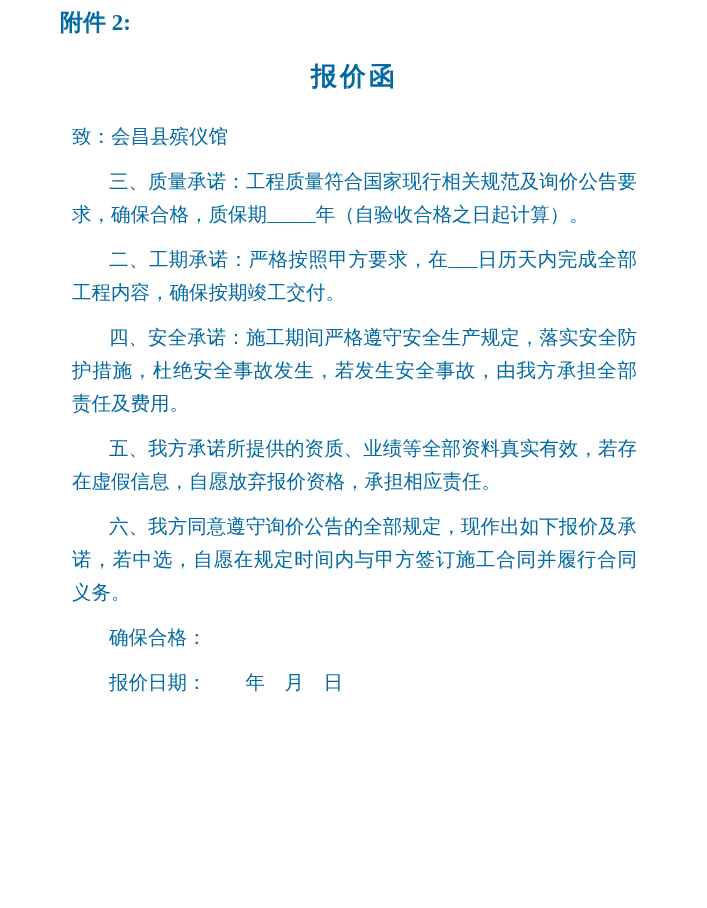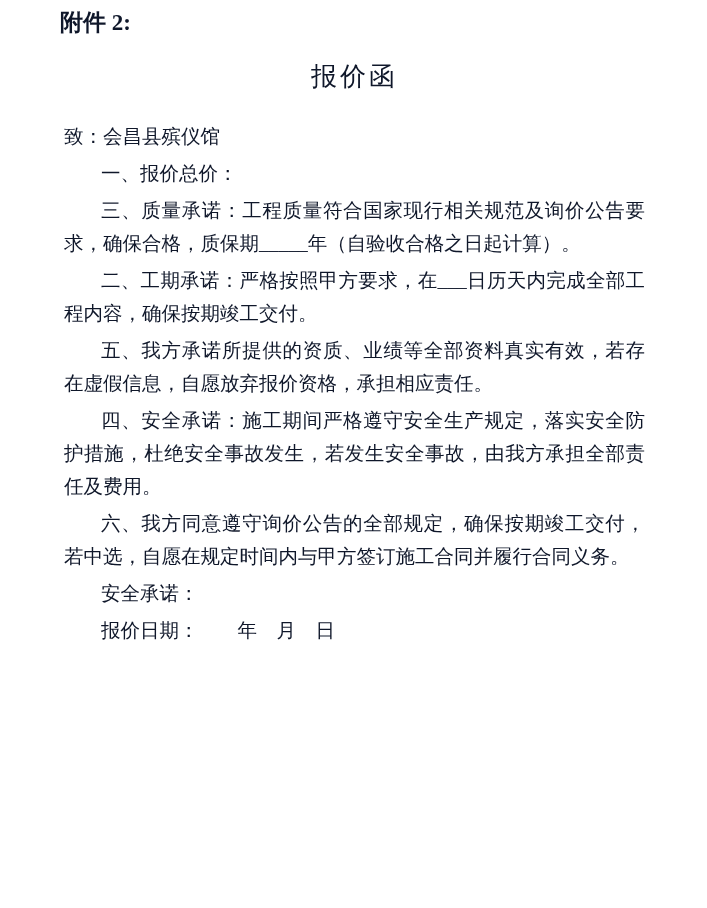--- a/index.html
+++ b/index.html
@@ -6,63 +6,62 @@
     margin: 0;
     padding: 0;
     background: #ffffff;
   }
   .page {
     position: relative;
     width: 707px;
     height: 908px;
     box-sizing: border-box;
     background: #ffffff;
-    color: #0f172a;
+    color: #0369a1;
     font-family: "Liberation Serif", "DejaVu Serif", serif;
     padding: 8px 58px 0 60px;
     overflow: hidden;
   }
   .attachment {
     font-size: 23px;
     font-weight: bold;
     line-height: 30px;
   }
   .doc-title {
     margin: 22px 0 0 0;
     text-align: center;
     font-size: 26px;
-    font-weight: normal;
+    font-weight: bold;
     letter-spacing: 3px;
     line-height: 34px;
   }
   .doc-body {
     margin-top: 26px;
     font-size: 19.5px;
     line-height: 33px;
     text-align: justify;
     text-justify: inter-ideograph;
   }
   .para {
-    margin: 4px;
+    margin: 12px;
     word-break: break-all;
   }
   .para.indent {
     text-indent: 37px;
   }
 </style>
 </head>
 <body>
 
 <div class="page">
   <div class="attachment">附件 2:</div>
   <h1 class="doc-title">报价函</h1>
   <div class="doc-body">
       <p class="para">致：会昌县殡仪馆</p>
-      <p class="para indent">一、报价总价：</p>
       <p class="para indent">三、质量承诺：工程质量符合国家现行相关规范及询价公告要求，确保合格，质保期_____年（自验收合格之日起计算）。</p>
       <p class="para indent">二、工期承诺：严格按照甲方要求，在___日历天内完成全部工程内容，确保按期竣工交付。</p>
+      <p class="para indent">四、安全承诺：施工期间严格遵守安全生产规定，落实安全防护措施，杜绝安全事故发生，若发生安全事故，由我方承担全部责任及费用。</p>
       <p class="para indent">五、我方承诺所提供的资质、业绩等全部资料真实有效，若存在虚假信息，自愿放弃报价资格，承担相应责任。</p>
-      <p class="para indent">四、安全承诺：施工期间严格遵守安全生产规定，落实安全防护措施，杜绝安全事故发生，若发生安全事故，由我方承担全部责任及费用。</p>
-      <p class="para indent">六、我方同意遵守询价公告的全部规定，确保按期竣工交付，若中选，自愿在规定时间内与甲方签订施工合同并履行合同义务。</p>
-      <p class="para indent">安全承诺：</p>
+      <p class="para indent">六、我方同意遵守询价公告的全部规定，现作出如下报价及承诺，若中选，自愿在规定时间内与甲方签订施工合同并履行合同义务。</p>
+      <p class="para indent">确保合格：</p>
       <p class="para indent">报价日期：　　年　月　日</p>
     </div>
 </div>
 
 </body></html>

